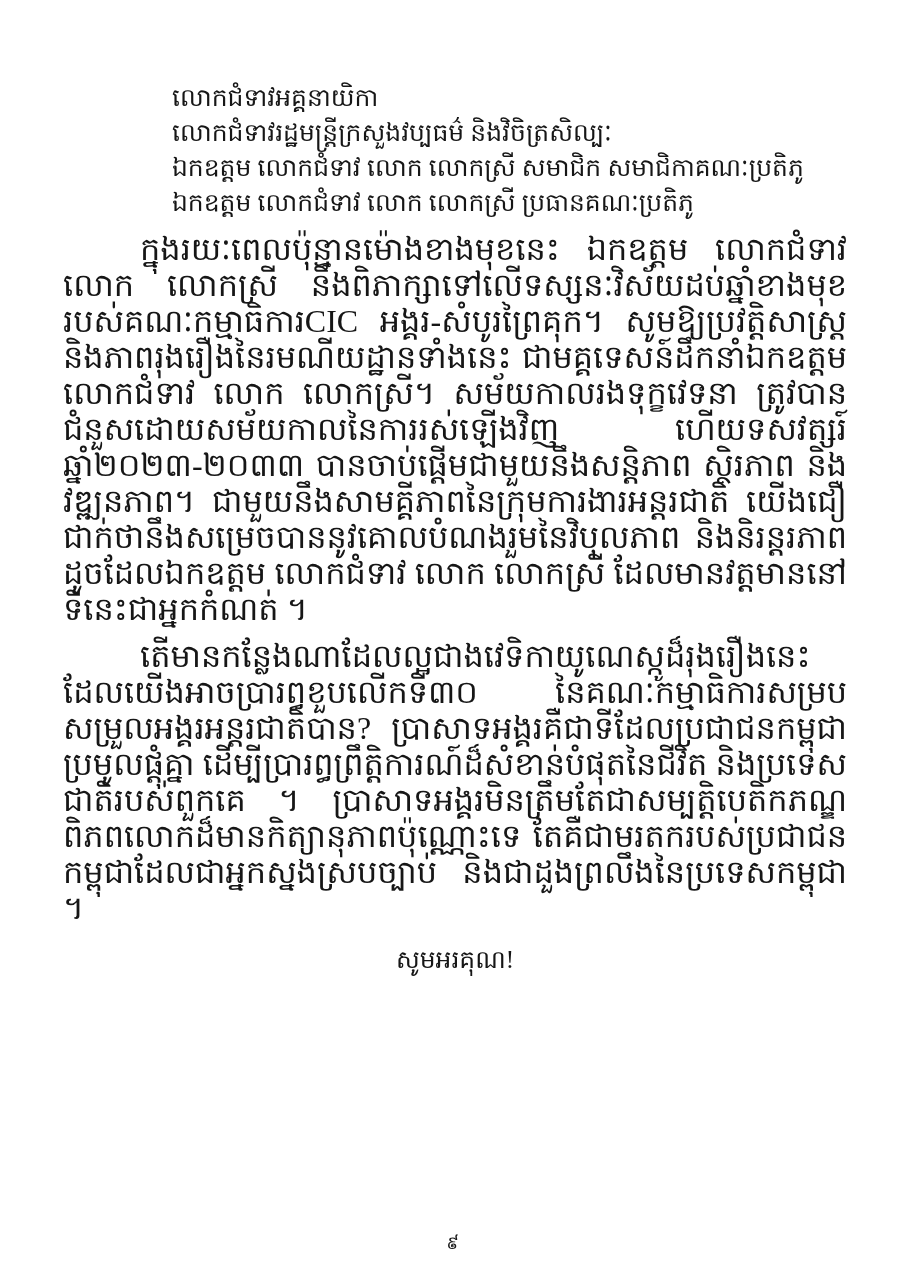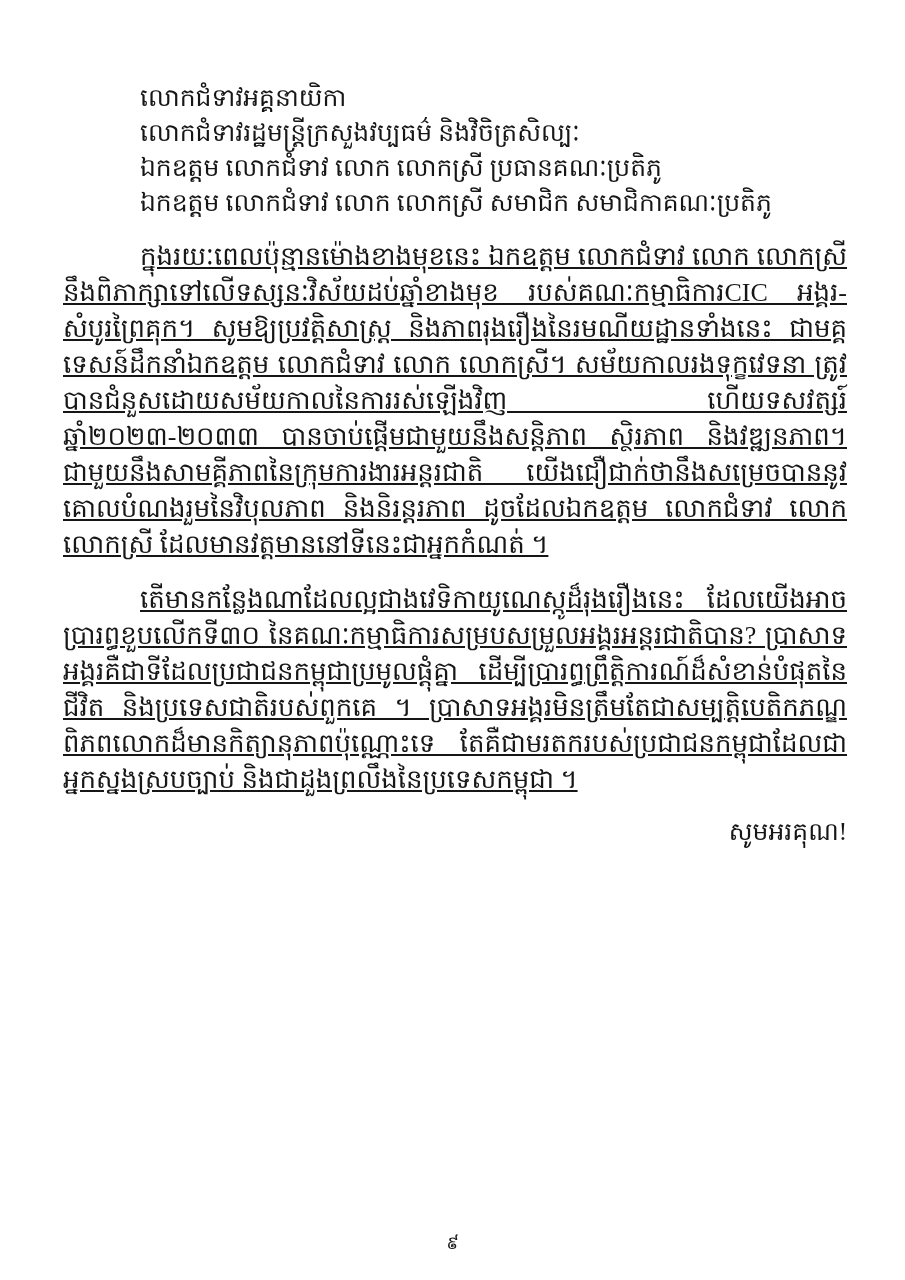--- a/index.html
+++ b/index.html
@@ -23,59 +23,59 @@
     right: 58px;
     top: 80px;
   }
   .salutation {
     margin-left: 77px;
     font-size: 25px;
     line-height: 35px;
   }
   .sal-line {
     white-space: nowrap;
+    margin-left: 32px;
   }
   .para {
-    margin: 19px 0 0 0;
-    font-size: 26px;
+    margin: 11px 0 0 0;
+    font-size: 32px;
     line-height: 36px;
     text-align: justify;
     text-indent: 77px;
-    text-decoration: underline;
   }
   .para .lead-word {
     font-weight: bold;
   }
   .closing-line {
     margin: 16px 0 0 0;
     font-size: 25px;
     line-height: 36px;
-    text-align: right;
+    text-align: center;
   }
   .page-number {
     position: absolute;
     bottom: 26px;
     left: 0;
     width: 100%;
     text-align: center;
     font-size: 18px;
     line-height: 22px;
   }
 </style>
 </head>
 <body>
 
 <div class="page">
   <div class="content">
 
     <div class="salutation">
       <div class="sal-line">លោកជំទាវអគ្គនាយិកា</div>
       <div class="sal-line">លោកជំទាវរដ្ឋមន្ត្រីក្រសួងវប្បធម៌ និងវិចិត្រសិល្បៈ</div>
+      <div class="sal-line">ឯកឧត្តម លោកជំទាវ លោក លោកស្រី សមាជិក សមាជិកាគណៈប្រតិភូ</div>
       <div class="sal-line">ឯកឧត្តម លោកជំទាវ លោក លោកស្រី ប្រធានគណៈប្រតិភូ</div>
-      <div class="sal-line">ឯកឧត្តម លោកជំទាវ លោក លោកស្រី សមាជិក សមាជិកាគណៈប្រតិភូ</div>
     </div>
 
     <p class="para">ក្នុងរយៈពេលប៉ុន្មានម៉ោងខាងមុខនេះ ឯកឧត្តម លោកជំទាវ លោក លោកស្រី នឹងពិភាក្សាទៅលើទស្សនៈវិស័យដប់ឆ្នាំខាងមុខ របស់គណៈកម្មាធិការCIC អង្គរ-សំបូរព្រៃគុក។ សូមឱ្យប្រវត្តិសាស្ត្រ និងភាពរុងរឿងនៃរមណីយដ្ឋានទាំងនេះ ជាមគ្គទេសន៍ដឹកនាំឯកឧត្តម លោកជំទាវ លោក លោកស្រី។ សម័យកាលរងទុក្ខវេទនា ត្រូវបានជំនួសដោយសម័យកាលនៃការរស់ឡើងវិញ ហើយទសវត្សរ៍ឆ្នាំ២០២៣-២០៣៣ បានចាប់ផ្ដើមជាមួយនឹងសន្តិភាព ស្ថិរភាព និងវឌ្ឍនភាព។ ជាមួយនឹងសាមគ្គីភាពនៃក្រុមការងារអន្តរជាតិ យើងជឿជាក់ថានឹងសម្រេចបាននូវគោលបំណងរួមនៃវិបុលភាព និងនិរន្តរភាព ដូចដែលឯកឧត្តម លោកជំទាវ លោក លោកស្រី ដែលមានវត្តមាននៅទីនេះជាអ្នកកំណត់ ។</p>
 
     <p class="para">តើមានកន្លែងណាដែលល្អជាងវេទិកាយូណេស្កូដ៏រុងរឿងនេះ ដែលយើងអាចប្រារព្ធខួបលើកទី៣០ នៃគណៈកម្មាធិការសម្របសម្រួលអង្គរអន្តរជាតិបាន? ប្រាសាទអង្គរគឺជាទីដែលប្រជាជនកម្ពុជាប្រមូលផ្តុំគ្នា ដើម្បីប្រារព្ធព្រឹត្តិការណ៍ដ៏សំខាន់បំផុតនៃជីវិត និងប្រទេសជាតិរបស់ពួកគេ ។ ប្រាសាទអង្គរមិនត្រឹមតែជាសម្បត្តិបេតិកភណ្ឌពិភពលោកដ៏មានកិត្យានុភាពប៉ុណ្ណោះទេ តែគឺជាមរតករបស់ប្រជាជនកម្ពុជាដែលជាអ្នកស្នងស្របច្បាប់ និងជាដួងព្រលឹងនៃប្រទេសកម្ពុជា ។</p>
 
 
 
     <p class="closing-line">សូមអរគុណ!</p>
 

